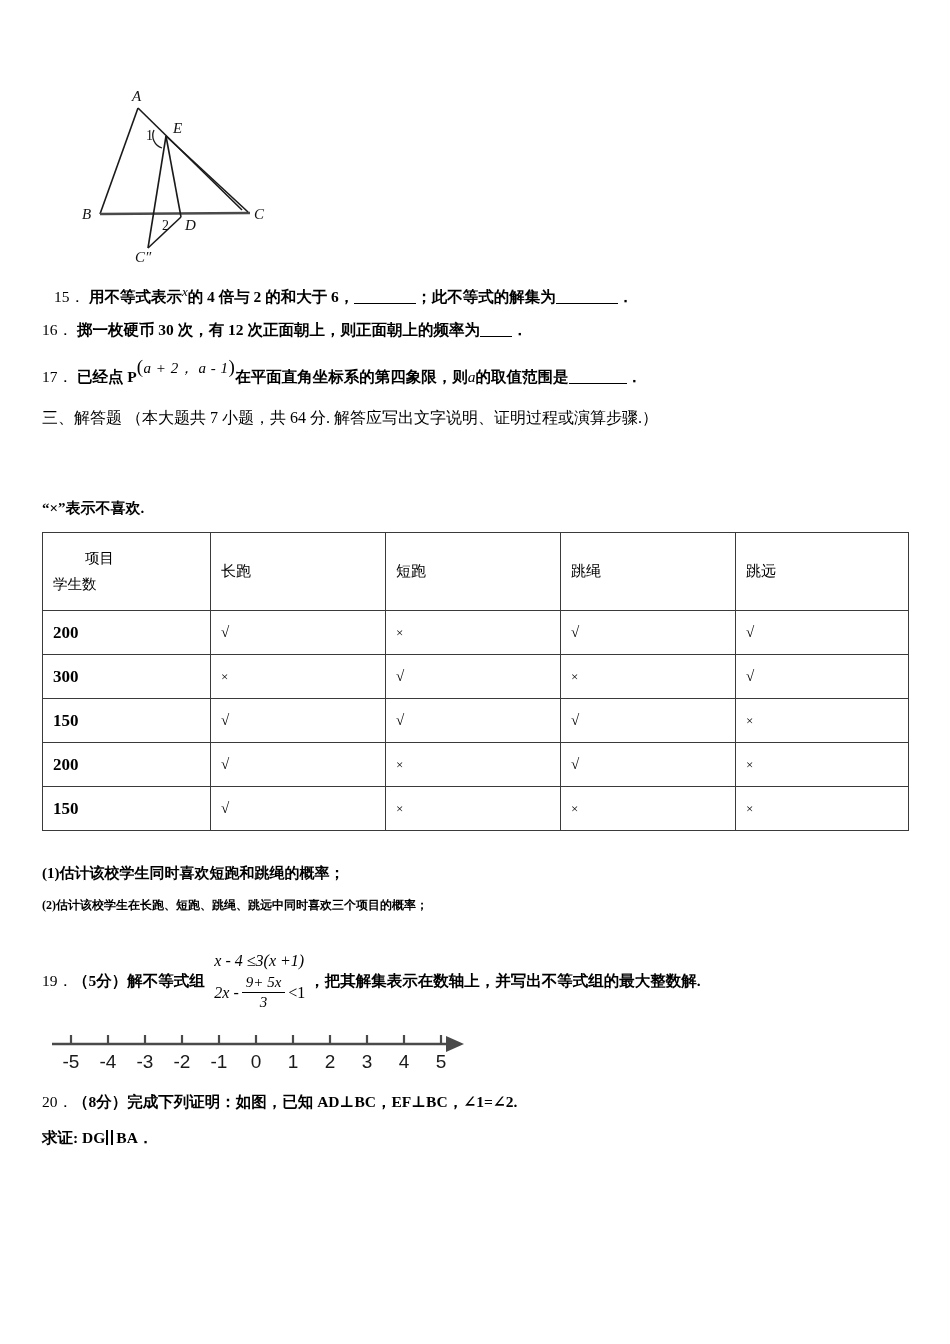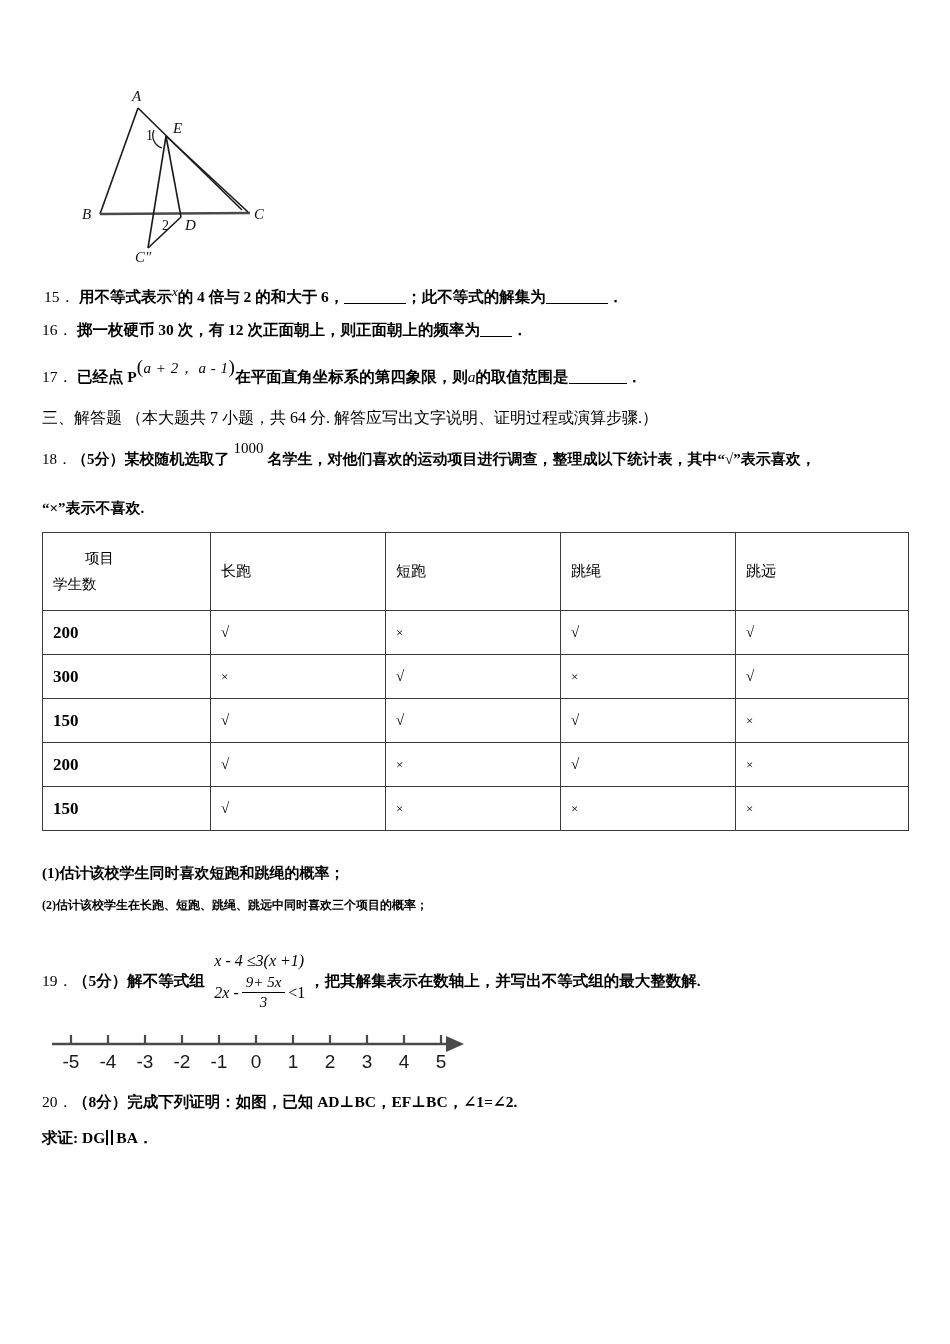--- a/index.html
+++ b/index.html
@@ -262,40 +262,37 @@
       <text x="131" y="55" font-family="Liberation Serif, serif" font-size="15" font-style="italic" fill="#111">E</text>
       <text x="40" y="141" font-family="Liberation Serif, serif" font-size="15" font-style="italic" fill="#111">B</text>
       <text x="212" y="141" font-family="Liberation Serif, serif" font-size="15" font-style="italic" fill="#111">C</text>
       <text x="143" y="152" font-family="Liberation Serif, serif" font-size="15" font-style="italic" fill="#111">D</text>
       <text x="93" y="184" font-family="Liberation Serif, serif" font-size="15" font-style="italic" fill="#111">C″</text>
       <text x="104" y="62" font-family="Liberation Serif, serif" font-size="14" fill="#111">1</text>
       <text x="120" y="152" font-family="Liberation Serif, serif" font-size="14" fill="#111">2</text>
     </svg>
   </div>
 
-  <div class="qline" id="q15-line" style="left:44px; top:282px;">
+  <div class="qline" id="q15-line" style="left:54px; top:282px;">
     <span class="qnum">15．</span>
     <span class="cn">用不等式表示</span><span class="sup-var">x</span><span class="cn">的 4 倍与 2 的和大于 6，</span><span class="blank-s"></span><span class="cn">；</span><span class="cn">此不等式的解集为</span><span class="blank-s"></span><span>．</span>
   </div>
 
   <div class="qline" id="q16-line" style="left:42px; top:318px;">
     <span class="qnum">16．</span>
     <span class="cn">掷一枚硬币 30 次，有 12 次正面朝上，则正面朝上的频率为</span><span class="blank-xs"></span><span>．</span>
   </div>
 
   <div class="qline" id="q17-line" style="left:42px; top:362px;">
     <span class="qnum">17．</span>
     <span class="cn">已经点 P</span><span class="coord-sup"><span class="paren-big">(</span><span>a + 2，  a - 1</span><span class="paren-big">)</span></span><span class="cn">在平面直角坐标系的第四象限，则</span><span class="ital">a</span><span class="cn">的取值范围是</span><span class="blank-m"></span><span>．</span>
   </div>
 
   <div class="section-head">三、解答题 （本大题共 7 小题，共 64 分. 解答应写出文字说明、证明过程或演算步骤.）</div>
 
-  <div class="qline" id="q18-line">
-    <span class="qnum">18．</span><span class="cn">（5分）</span><span class="cn">某校随机选取了</span><span class="num-sup-1000">1000</span><span class="cn">名学生，对他们喜欢的运动项目进行调查，整理成以下统计表，其中“√”表示喜欢，</span>
-  </div>
   <div class="qline" id="q18-line2">“×”表示不喜欢.</div>
 
   <table class="stat-table">
     <colgroup>
       <col style="width:168px">
       <col style="width:175px">
       <col style="width:175px">
       <col style="width:175px">
       <col style="width:173px">
     </colgroup>

